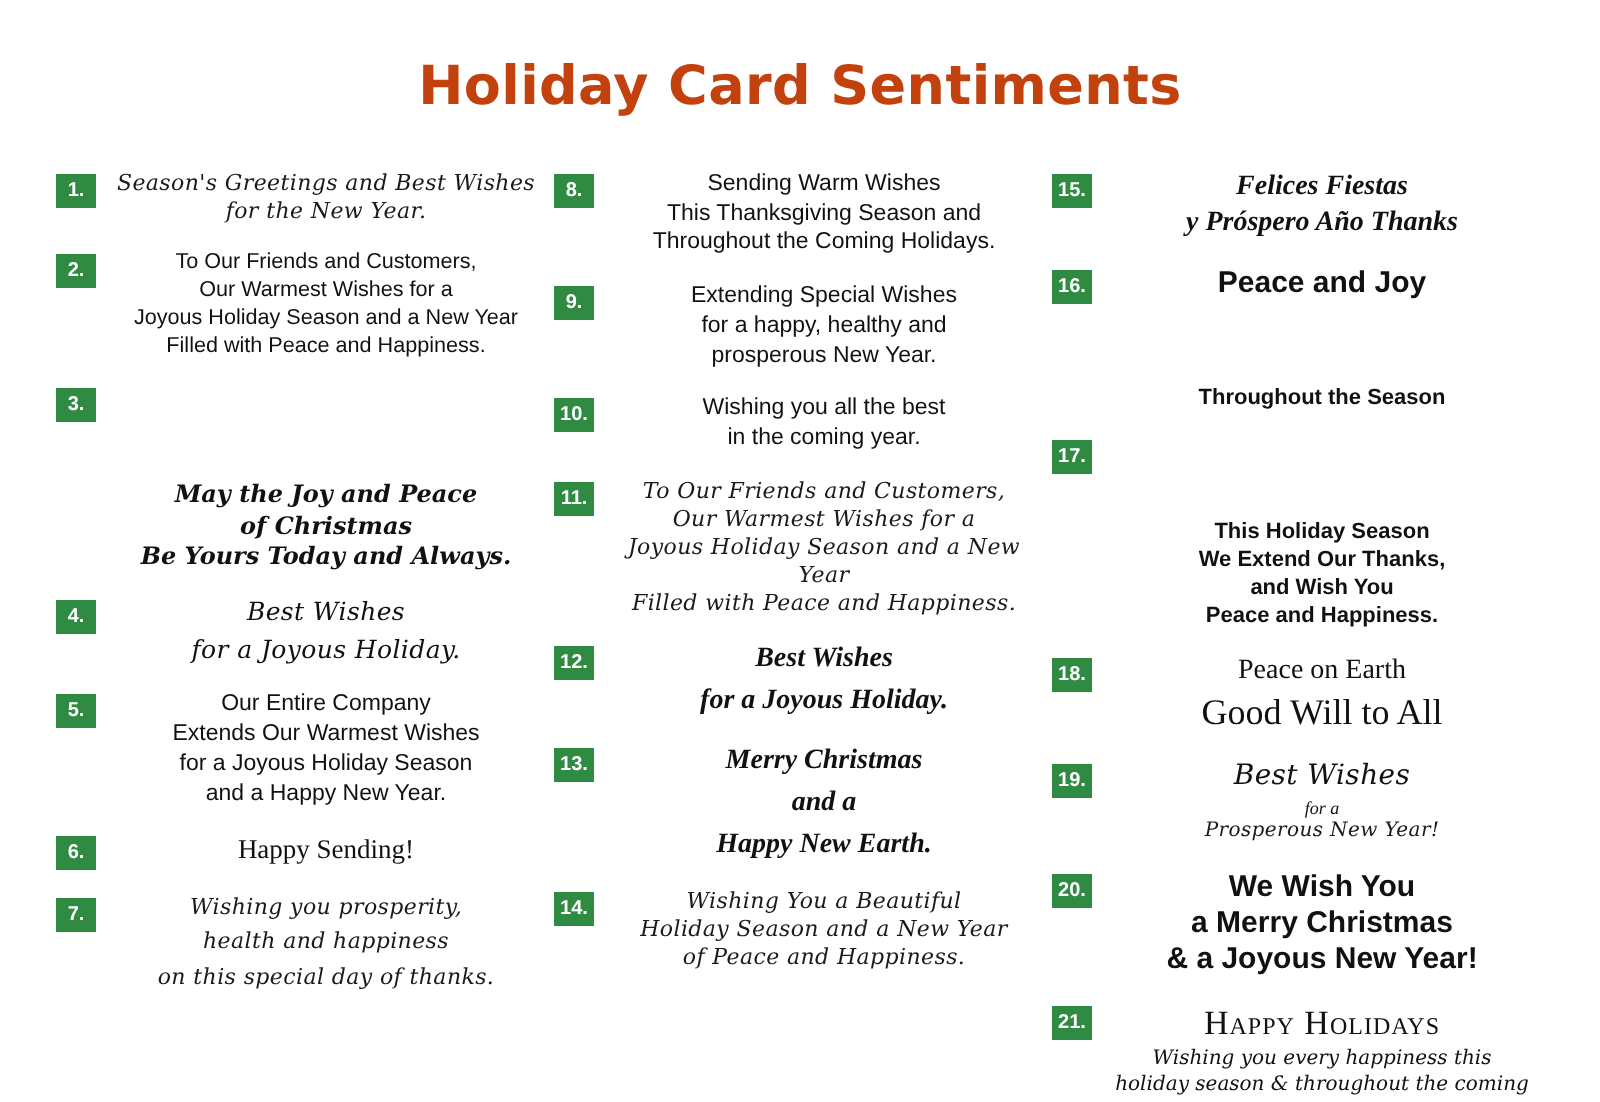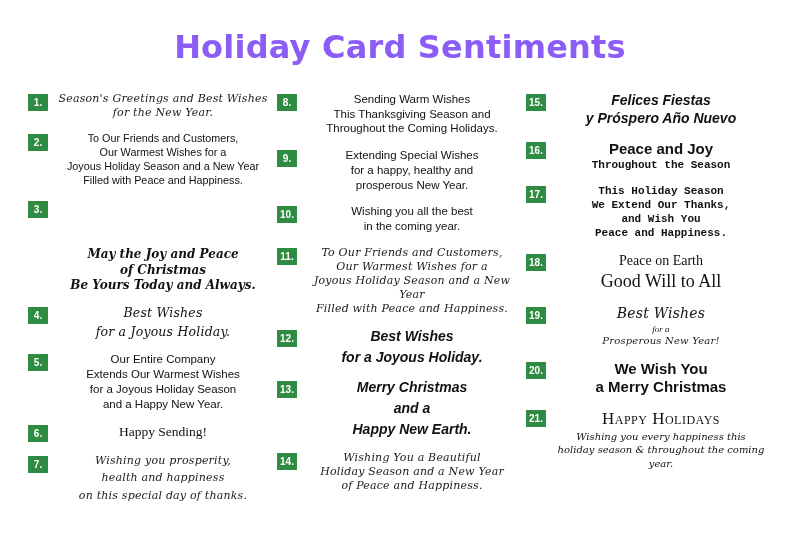--- a/index.html
+++ b/index.html
@@ -16,22 +16,22 @@
   }
   .page {
     position: relative;
     width: 800px;
     height: 551px;
     box-sizing: border-box;
     padding: 0;
   }
   .page-title {
     text-align: center;
-    color: #8b5cf6;
-    font-size: 32px;
+    color: #c2410c;
+    font-size: 27px;
     font-weight: bold;
     letter-spacing: 0.2px;
     padding-top: 28px;
     font-family: "DejaVu Sans", sans-serif;
   }
   .columns {
     display: flex;
     flex-direction: row;
     justify-content: space-between;
     padding: 26px 28px 0 28px;
@@ -95,35 +95,36 @@
     font-size: 12.5px;
   }
   .s-bold-italic {
     font-family: "DejaVu Serif", serif;
     font-style: italic;
     font-weight: bold;
     font-size: 12px;
     margin-top: 48px;
   }
   .s-bold-italic-lg {
-    font-family: Liberation Sans, sans-serif;
+    font-family: Liberation Serif, serif;
     font-style: italic;
     font-weight: bold;
     font-size: 14px;
   }
   .s-heavy-lg {
     font-family: "Liberation Sans", sans-serif;
     font-weight: bold;
     font-size: 15px;
     line-height: 1.2;
   }
   .s-heavy-sm {
-    font-family: Liberation Mono, monospace;
+    font-family: Liberation Sans, sans-serif;
     font-weight: bold;
     font-size: 11px;
+    margin-top: 41px;
   }
   .s-smallcaps {
     font-family: "Liberation Serif", serif;
     font-size: 17px;
     font-variant: small-caps;
     letter-spacing: 0.5px;
   }
   .s-tiny-script {
     font-family: "DejaVu Serif", serif;
     font-style: italic;
@@ -276,21 +277,21 @@
       </div>
 
     </div>
 
     <div class="column">
 
       <div class="entry">
         <div class="num">15.</div>
         <div class="sentiment s-bold-italic-lg">
           <span class="line">Felices Fiestas</span>
-          <span class="line">y Próspero Año Nuevo</span>
+          <span class="line">y Próspero Año Thanks</span>
         </div>
       </div>
 
       <div class="entry">
         <div class="num">16.</div>
         <div class="sentiment">
           <span class="line s-heavy-lg">Peace and Joy</span>
           <span class="line s-heavy-sm">Throughout the Season</span>
         </div>
       </div>
@@ -320,20 +321,21 @@
           <span class="line s-tiny-script" style="font-size:9px;font-family:Liberation Serif, serif;">for a</span>
           <span class="line s-script" style="font-size:10px;">Prosperous New Year!</span>
         </div>
       </div>
 
       <div class="entry">
         <div class="num">20.</div>
         <div class="sentiment s-heavy-lg">
           <span class="line">We Wish You</span>
           <span class="line">a Merry Christmas</span>
+          <span class="line">&amp; a Joyous New Year!</span>
         </div>
       </div>
 
       <div class="entry">
         <div class="num">21.</div>
         <div class="sentiment">
           <span class="line s-smallcaps">Happy Holidays</span>
           <span class="line s-tiny-script">Wishing you every happiness this</span>
           <span class="line s-tiny-script">holiday season &amp; throughout the coming year.</span>
         </div>

